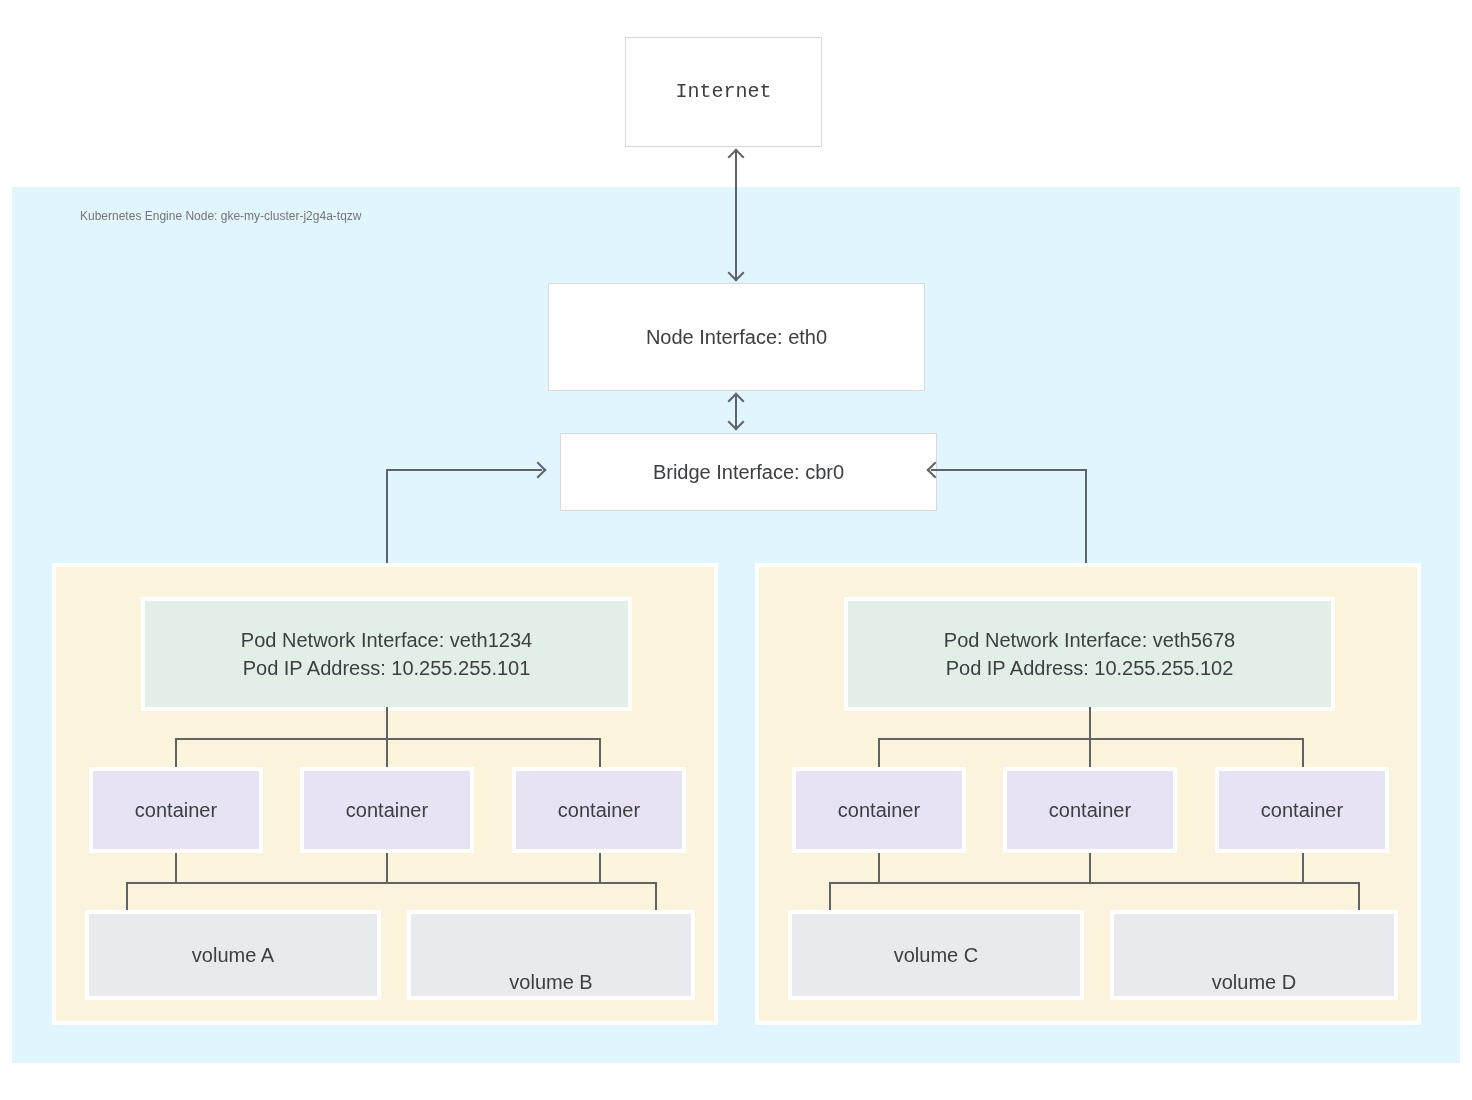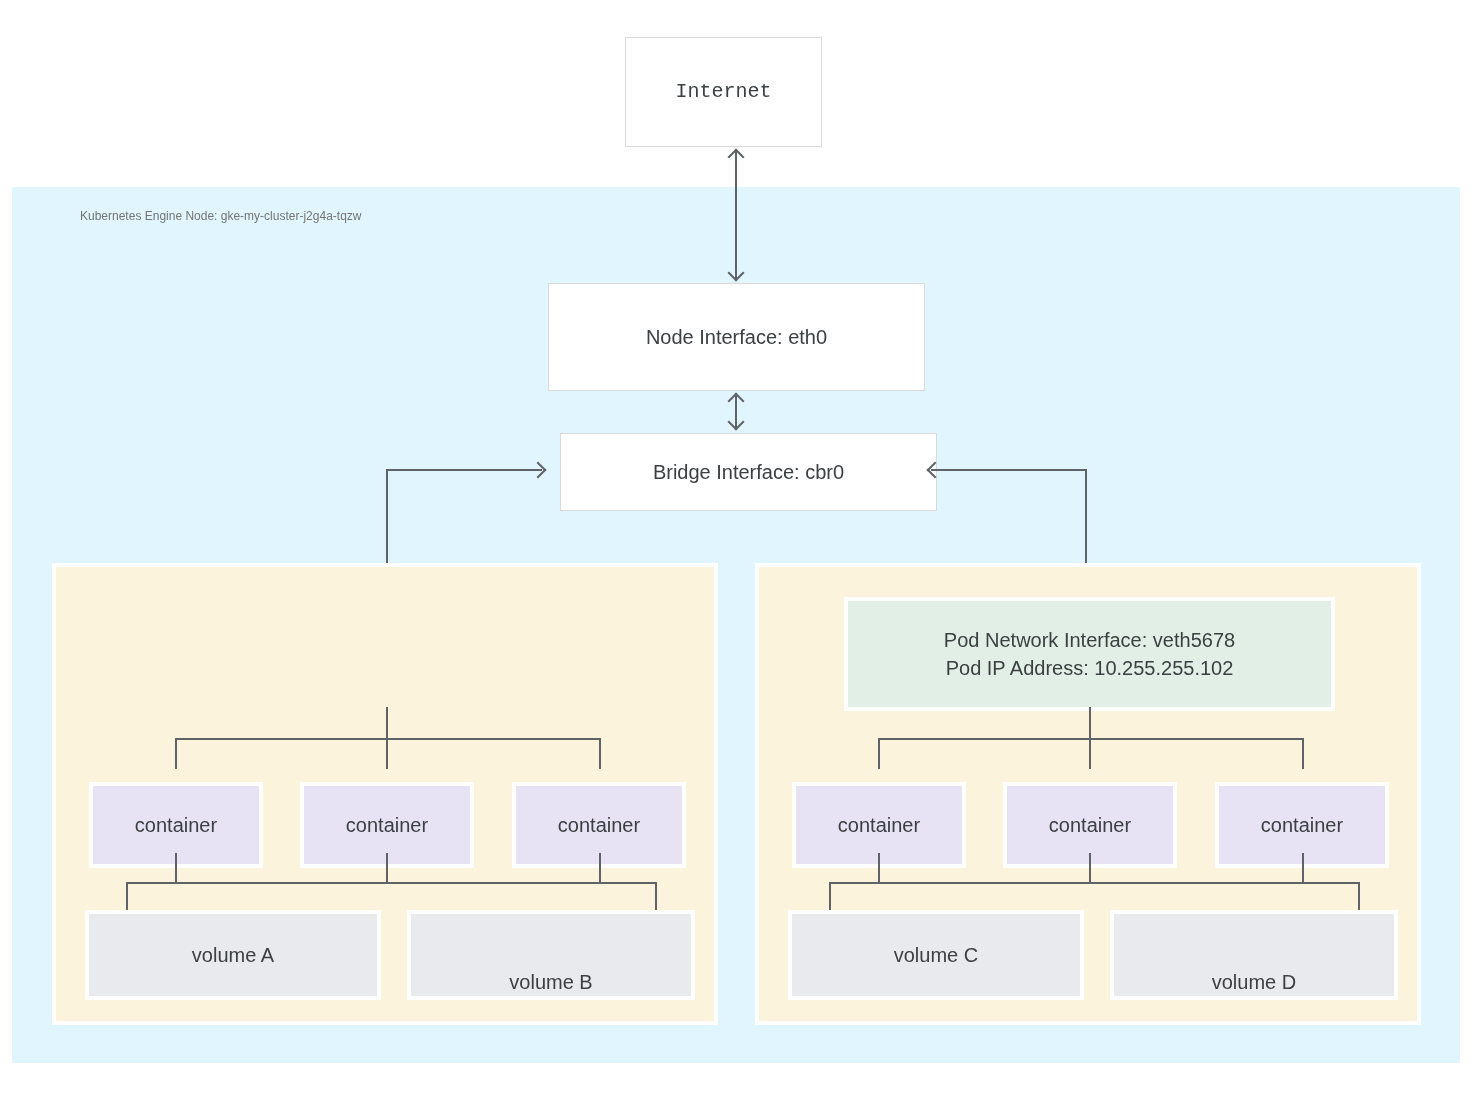--- a/index.html
+++ b/index.html
@@ -39,21 +39,21 @@
   .node-if{left:548px;top:283px;width:377px;height:108px;}
   .bridge-if{left:548px;top:433px;width:377px;height:78px;margin-left:12px;}
 
   .framed{
     position:absolute;border:4px solid #ffffff;box-sizing:border-box;
     display:flex;flex-direction:column;align-items:center;justify-content:center;
     font-size:20px;line-height:28px;text-align:center;
   }
   .pod-if{left:85px;top:30px;width:491px;height:114px;background:var(--interface_bg,#E1EFE6);}
   .container-box{top:763px;width:174px;height:86px;background:var(--container_bg,#E7E3F4);position:absolute;}
-  .pod .container-box{top:200px;margin-top:15px;}
+  .pod .container-box{top:200px;}
   .c1{left:33px;} .c2{left:244px;} .c3{left:456px;}
   .volume-box{top:343px;height:90px;background:var(--volume_bg,#E8EAED);position:absolute;}
   .vA{left:29px;width:296px;} .vB{left:351px;width:288px;justify-content:flex-end;}
 
   
   .hline,.vline{position:absolute;background:var(--connector,#5F6368);}
   .hline{height:2px;}
   .vline{width:2px;}
   .chev{position:absolute;width:12px;height:12px;box-sizing:border-box;
         border:0 solid var(--connector,#5F6368);transform:rotate(45deg);}
@@ -95,20 +95,24 @@
   <div class="chev rightp" style="left:532px;top:464px;"></div>
   <div class="vline" style="left:386px;top:469px;height:118px;"></div>
   <div class="chev down" style="left:381px;top:578px;"></div>
 
   <div class="hline" style="left:931px;top:469px;width:156px;"></div>
   <div class="chev leftp" style="left:929px;top:464px;"></div>
   <div class="vline" style="left:1085px;top:469px;height:118px;"></div>
   <div class="chev down" style="left:1080px;top:578px;"></div>
 
   <div class="pod left">
+    <div class="framed pod-if">
+      <div>Pod Network Interface: veth1234</div>
+      <div>Pod IP Address: 10.255.255.101</div>
+    </div>
 
     <div class="vline" style="left:330px;top:140px;height:62px;"></div>
     <div class="hline" style="left:119px;top:171px;width:426px;"></div>
     <div class="vline" style="left:119px;top:171px;height:31px;"></div>
     <div class="vline" style="left:543px;top:171px;height:31px;"></div>
 
     <div class="framed container-box c1">
       <div>container</div>
     </div>
     <div class="framed container-box c2">

